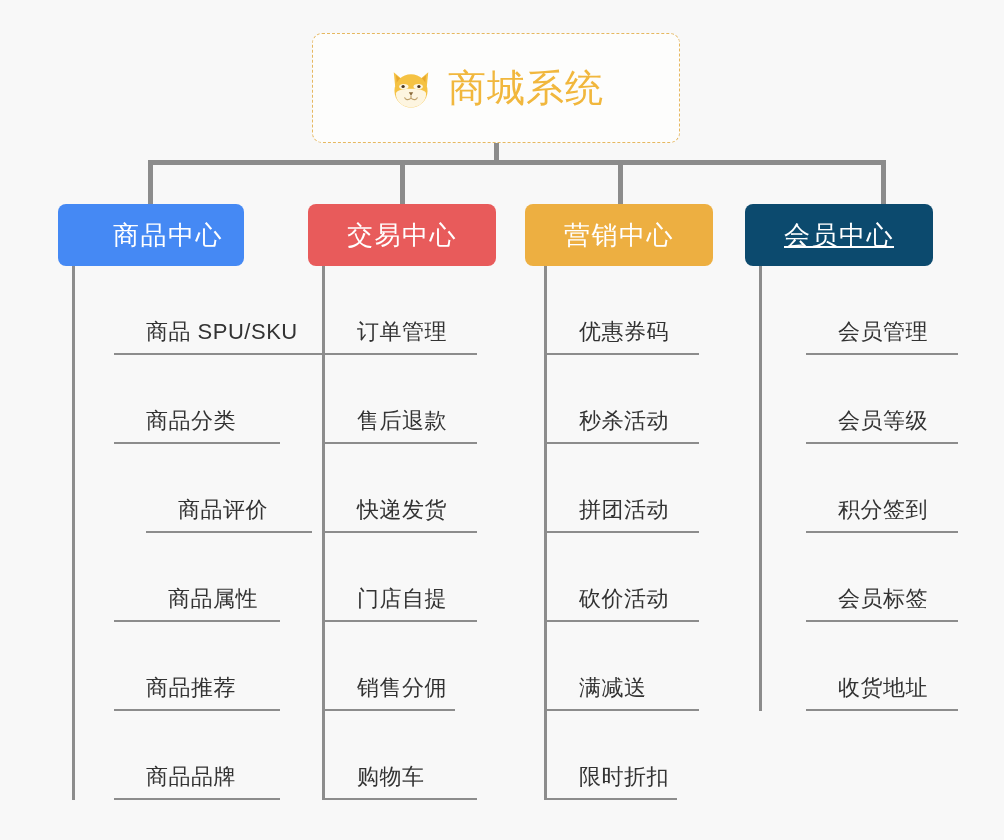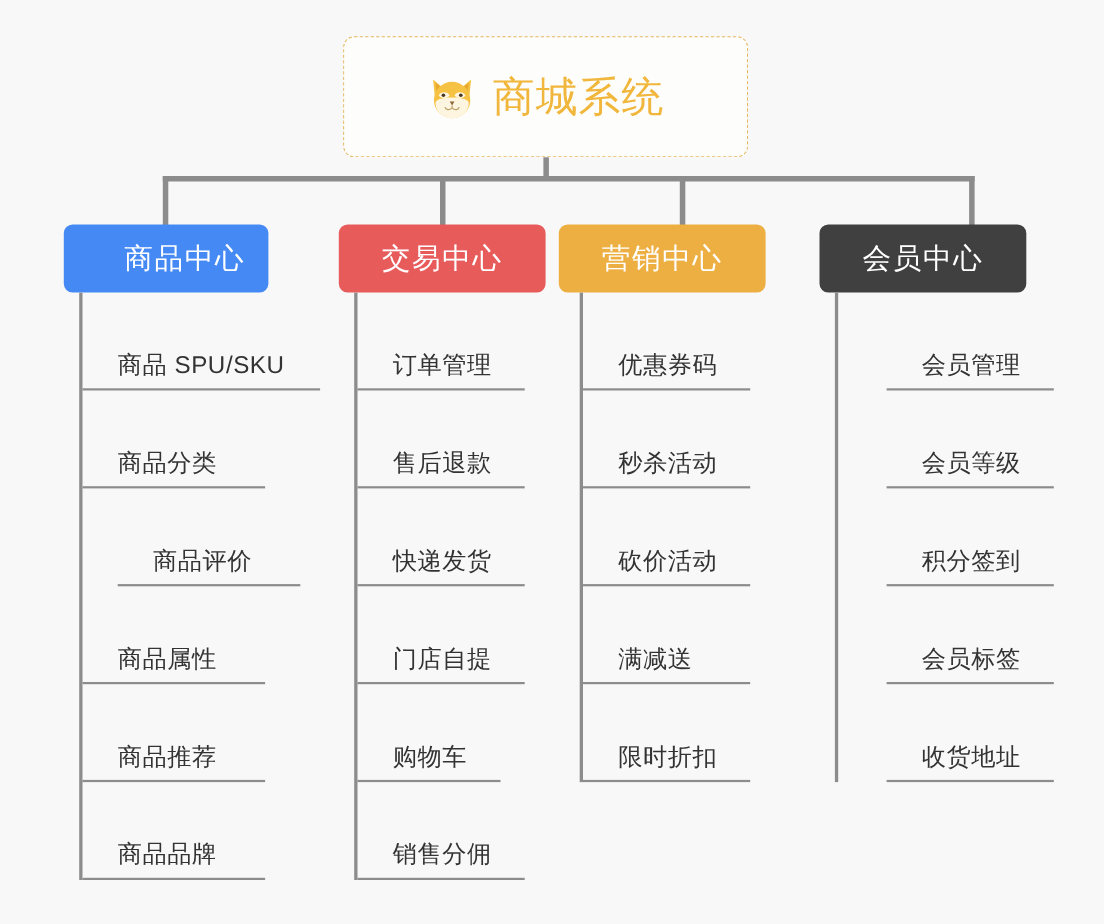--- a/index.html
+++ b/index.html
@@ -58,21 +58,21 @@
     position: absolute;
     left: 0; top: 204px;
     width: 1004px;
   }
   .column {
     position: absolute;
     top: 0;
   }
   .col-1 { left: 58px;  width: 240px; }
   .col-2 { left: 308px; width: 215px; }
-  .col-3 { left: 508px; width: 215px; }
+  .col-3 { left: 525px; width: 215px; }
   .col-4 { left: 745px; width: 215px; }
 
   .col-header {
     height: 62px;
     border-radius: 8px;
     display: flex;
     align-items: center;
     justify-content: center;
     color: #ffffff;
     font-size: 26px;
@@ -107,21 +107,21 @@
     letter-spacing: 0.5px;
   }
   
   .col-1 .leaf { width: 216px; }
   .col-2 .leaf { width: 152px; }
   .col-3 .leaf { width: 152px; }
   .col-4 .leaf { width: 152px; }
 
   .col-1 .leaf:nth-child(2) { width: 166px; }
   .col-1 .leaf:nth-child(3) { width: 166px; margin-left: 32px; }
-  .col-1 .leaf:nth-child(4) { width: 166px; }
+  .col-1 .leaf:nth-child(4) { width: 166px; justify-content: center; }
   .col-1 .leaf:nth-child(5) { width: 166px; }
   .col-1 .leaf:nth-child(6) { width: 166px; }
 
   .col-2 .leaf:nth-child(5) { width: 130px; }
   .col-3 .leaf:nth-child(6) { width: 130px; }
 </style>
 </head>
 <body>
 
 <div id="mindmap" style="background: rgb(248, 248, 248);">
@@ -152,21 +152,21 @@
   <div class="conn conn-bus" style="background: rgb(140, 140, 140);"></div>
   <div class="conn conn-drop d1" style="background: rgb(140, 140, 140);"></div>
   <div class="conn conn-drop d2" style="background: rgb(140, 140, 140);"></div>
   <div class="conn conn-drop d3" style="background: rgb(140, 140, 140);"></div>
   <div class="conn conn-drop d4" style="background: rgb(140, 140, 140);"></div>
 
   <div class="columns">
 
     <div class="column col-1">
       <div class="col-header" style="background: rgb(69, 137, 244);">商品中心</div>
-      <div class="col-body" style="border-left-color: rgb(140, 140, 140);">
+      <div class="col-body" style="border-left-color: rgb(140, 140, 140); padding-left: 39px;">
         <div class="leaf" style="border-bottom-color: rgb(140, 140, 140);">
           <span class="leaf-label">商品 SPU/SKU</span>
         </div>
         <div class="leaf" style="border-bottom-color: rgb(140, 140, 140);">
           <span class="leaf-label">商品分类</span>
         </div>
         <div class="leaf" style="border-bottom-color: rgb(140, 140, 140);">
           <span class="leaf-label">商品评价</span>
         </div>
         <div class="leaf" style="border-bottom-color: rgb(140, 140, 140);">
@@ -190,51 +190,54 @@
         <div class="leaf" style="border-bottom-color: rgb(140, 140, 140);">
           <span class="leaf-label">售后退款</span>
         </div>
         <div class="leaf" style="border-bottom-color: rgb(140, 140, 140);">
           <span class="leaf-label">快递发货</span>
         </div>
         <div class="leaf" style="border-bottom-color: rgb(140, 140, 140);">
           <span class="leaf-label">门店自提</span>
         </div>
         <div class="leaf" style="border-bottom-color: rgb(140, 140, 140);">
+          <span class="leaf-label">销售分佣</span>
+        </div>
+        <div class="leaf" style="border-bottom-color: rgb(140, 140, 140);">
           <span class="leaf-label">购物车</span>
-        </div>
-        <div class="leaf" style="border-bottom-color: rgb(140, 140, 140);">
-          <span class="leaf-label">销售分佣</span>
         </div>
       </div>
     </div>
 
     <div class="column col-3">
       <div class="col-header" style="background: rgb(237, 175, 65);">营销中心</div>
       <div class="col-body" style="border-left-color: rgb(140, 140, 140); margin-left: 19px;">
         <div class="leaf" style="border-bottom-color: rgb(140, 140, 140);">
           <span class="leaf-label">优惠券码</span>
         </div>
         <div class="leaf" style="border-bottom-color: rgb(140, 140, 140);">
           <span class="leaf-label">秒杀活动</span>
         </div>
         <div class="leaf" style="border-bottom-color: rgb(140, 140, 140);">
+          <span class="leaf-label">拼团活动</span>
+        </div>
+        <div class="leaf" style="border-bottom-color: rgb(140, 140, 140);">
           <span class="leaf-label">砍价活动</span>
         </div>
         <div class="leaf" style="border-bottom-color: rgb(140, 140, 140);">
           <span class="leaf-label">满减送</span>
         </div>
         <div class="leaf" style="border-bottom-color: rgb(140, 140, 140);">
           <span class="leaf-label">限时折扣</span>
         </div>
       </div>
     </div>
 
     <div class="column col-4">
-      <div class="col-header" style="background: #404040;">会员中心</div>
+      <div class="col-header" style="background: #0c4a6e; text-decoration: underline;">会员中心</div>
       <div class="col-body" style="border-left-color: rgb(140, 140, 140); padding-left: 44px;">
         <div class="leaf" style="border-bottom-color: rgb(140, 140, 140);">
           <span class="leaf-label">会员管理</span>
         </div>
         <div class="leaf" style="border-bottom-color: rgb(140, 140, 140);">
           <span class="leaf-label">会员等级</span>
         </div>
         <div class="leaf" style="border-bottom-color: rgb(140, 140, 140);">
           <span class="leaf-label">积分签到</span>
         </div>

